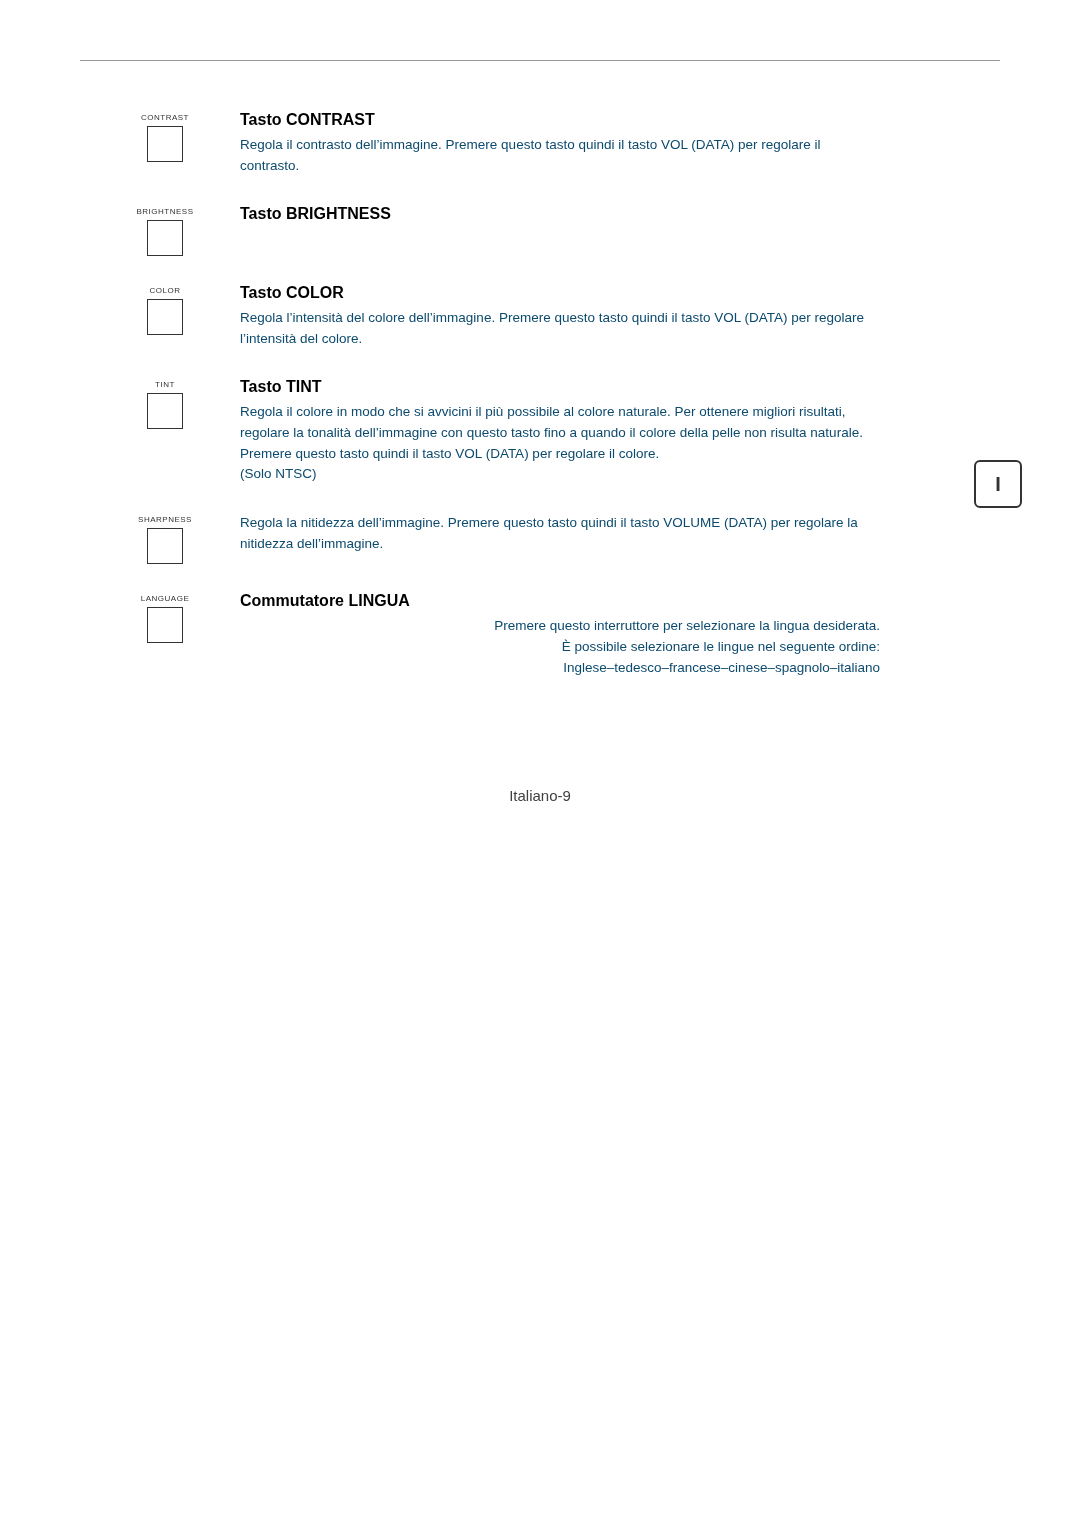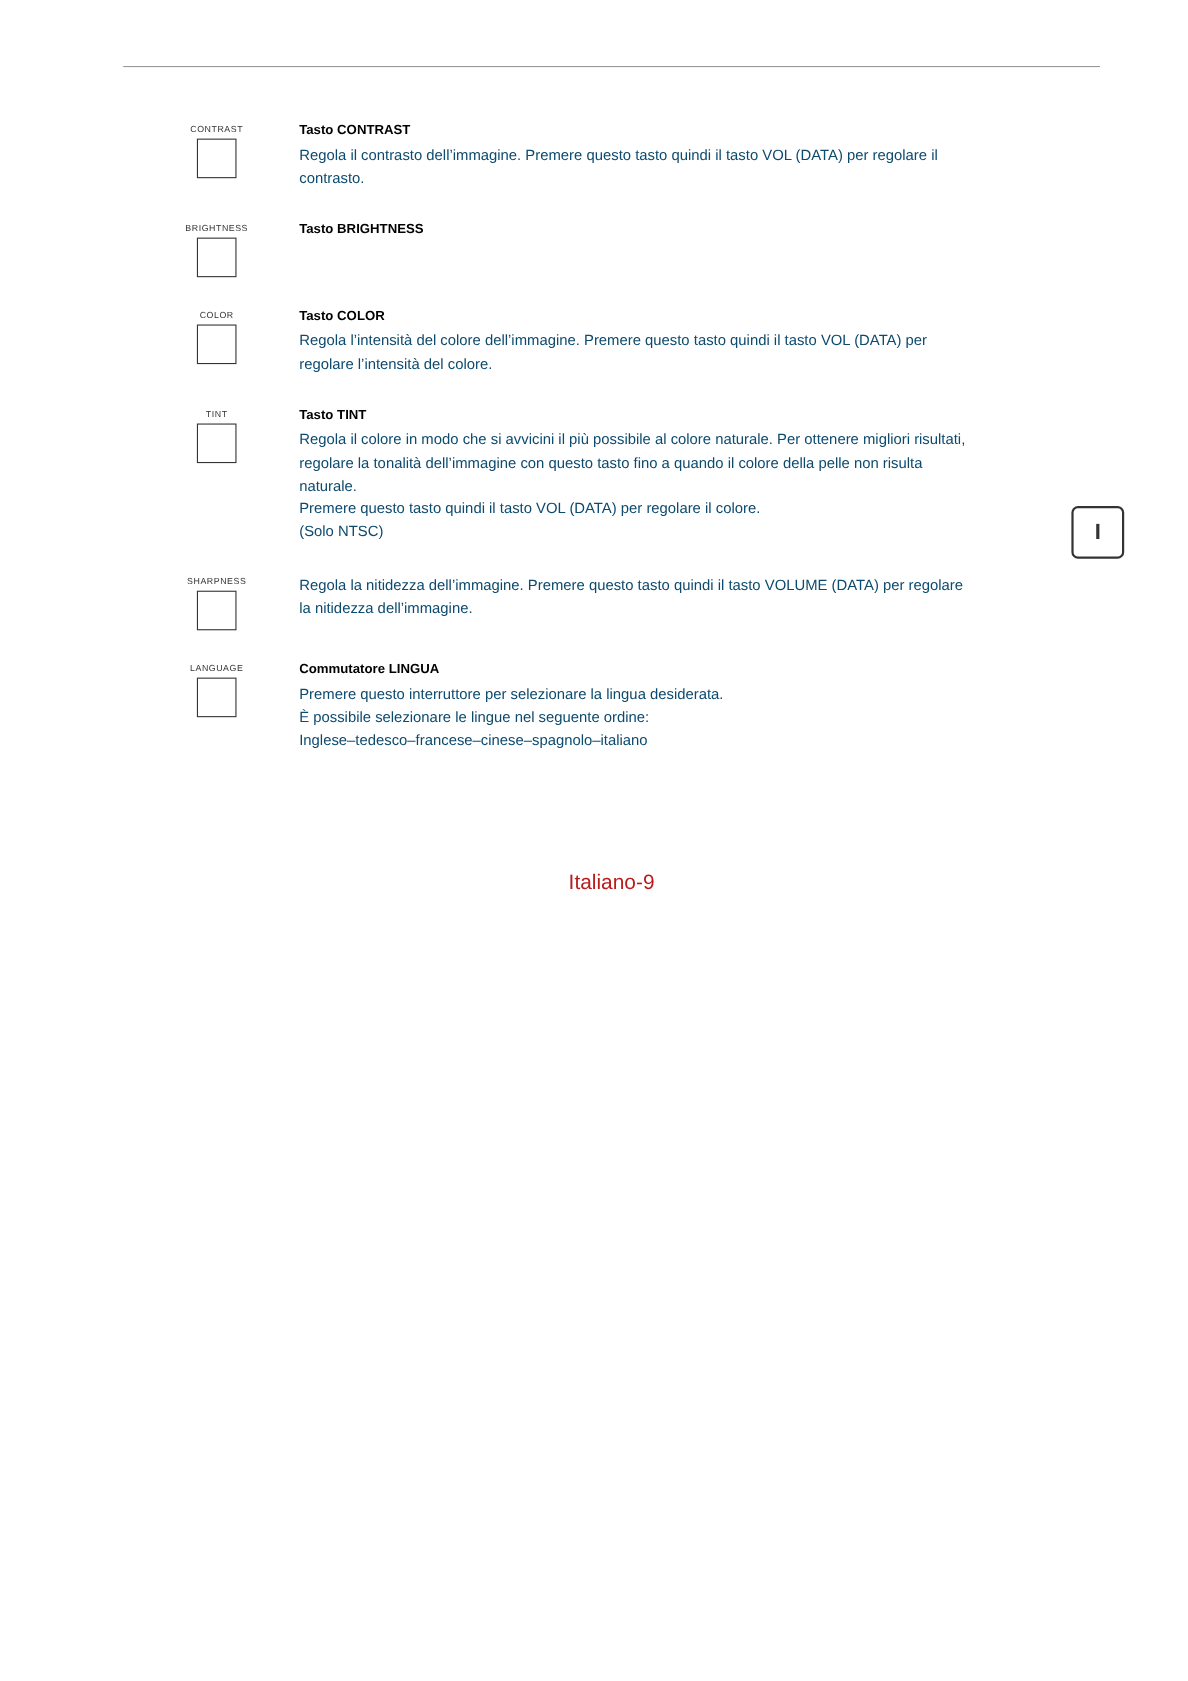--- a/index.html
+++ b/index.html
@@ -13,21 +13,21 @@
       min-height: 1528px;
       background: #ffffff;
       font-family: Arial, Helvetica, sans-serif;
       color: #000000;
       position: relative;
     }
 
     .page-container {
       width: 1080px;
       min-height: 1528px;
-      padding: 60px 80px 60px 112px;
+      padding: 60px 80px 60px 80px;
       position: relative;
     }
 
     .top-rule {
       border: none;
       border-top: 1px solid #999;
       margin-bottom: 50px;
     }
 
     .content-area {
@@ -72,21 +72,21 @@
       display: flex;
       align-items: center;
       justify-content: center;
     }
 
     .text-column {
       flex: 1;
     }
 
     .entry-title {
-      font-size: 12px;
+      font-size: 16px;
       font-weight: bold;
       margin-bottom: 6px;
     }
 
     .entry-body {
       font-size: 13.5px;
       line-height: 1.55;
       color: #0c4a6e;
     }
 
@@ -103,22 +103,22 @@
       justify-content: center;
       font-size: 20px;
       font-weight: bold;
       color: #333;
       background: #fff;
     }
 
     .page-footer {
       text-align: center;
       margin-top: 80px;
-      font-size: 19px;
-      color: #b91c1c;
+      font-size: 15px;
+      color: #404040;
     }
   </style>
 </head>
 <body>
 
 <div class="page-container">
   <hr class="top-rule">
 
   <div class="content-area">
 
@@ -177,21 +177,21 @@
       </div>
     </div>
 
     <div class="entry">
       <div class="icon-column">
         <span class="icon-label">LANGUAGE</span>
         <div class="icon-box"></div>
       </div>
       <div class="text-column">
         <div class="entry-title">Commutatore LINGUA</div>
-        <div class="entry-body" style="white-space: pre-line;">Premere questo interruttore per selezionare la lingua desiderata.
+        <div class="entry-body" style="white-space: pre-line; text-align: right;">Premere questo interruttore per selezionare la lingua desiderata.
 È possibile selezionare le lingue nel seguente ordine:
 Inglese–tedesco–francese–cinese–spagnolo–italiano</div>
       </div>
     </div>
 
   </div>
 
   <div class="side-badge">I</div>
 
   <div class="page-footer">

